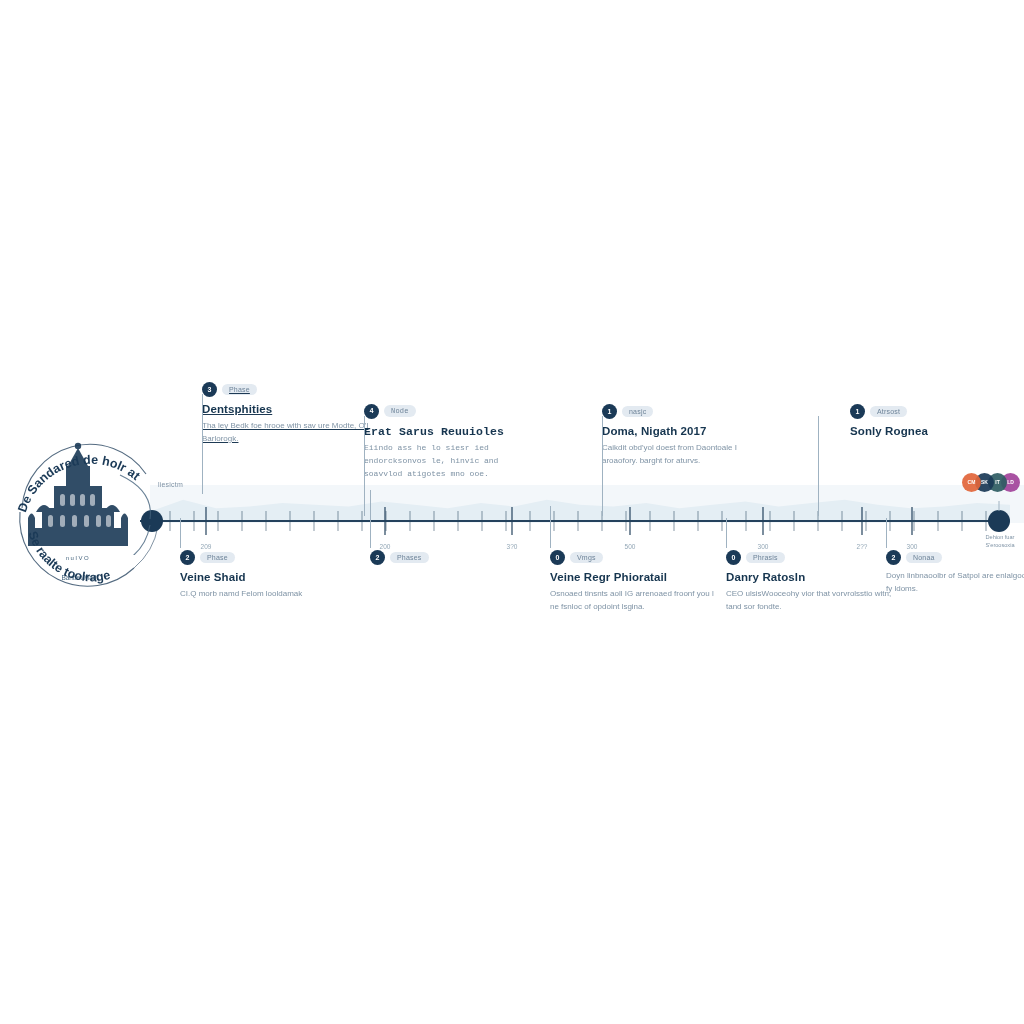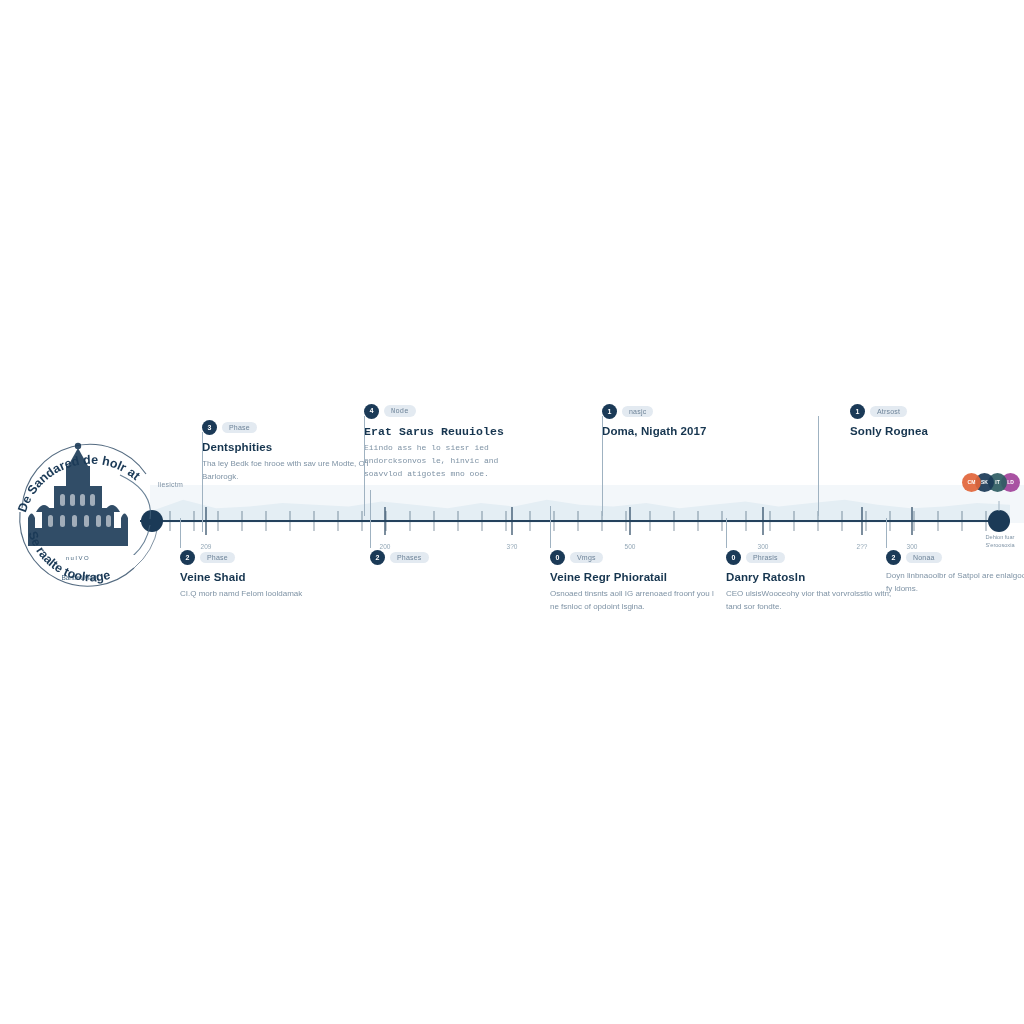--- a/index.html
+++ b/index.html
@@ -277,21 +277,21 @@
   <div id="end-label">Dehion fuar<br>S'eroosoxia</div>
 
   <div id="cluster">
       <div class="c" style="left: 0px; background: rgb(226, 102, 58); z-index: 10;">CM</div>
       <div class="c" style="left: 13px; background: rgb(27, 58, 87); z-index: 9;">SK</div>
       <div class="c" style="left: 26px; background: rgb(47, 93, 99); z-index: 8;">IT</div>
       <div class="c" style="left: 39px; background: rgb(162, 68, 155); z-index: 7;">LD</div>
     </div>
 
   <div id="events-top">
-      <div class="event top" style="left: 202px; top: 418px;">
+      <div class="event top" style="left: 202px; top: 380px; text-decoration: underline;">
         <div class="connector" style="height: 100px; top: 14px;"></div>
         <div class="badge-row">
           <div class="node-dot">3</div>
           <div class="node-pill">Phase</div>
         </div>
         <div class="event-title">Dentsphities</div>
         <div class="event-body">Tha ley Bedk foe hrooe with sav ure Modte, O'I Barlorogk.</div>
       </div>
       <div class="event top" style="left: 364px; top: 402px; font-family: Liberation Mono, monospace;">
         <div class="connector" style="height: 100px; top: 14px;"></div>
@@ -302,20 +302,21 @@
         <div class="event-title">Erat Sarus Reuuioles</div>
         <div class="event-body">Eiindo ass he lo siesr ied endorcksonvos le, hinvic and soavvlod atigotes mno ooe.</div>
       </div>
       <div class="event top" style="left: 602px; top: 402px;">
         <div class="connector" style="height: 100px; top: 14px;"></div>
         <div class="badge-row">
           <div class="node-dot">1</div>
           <div class="node-pill">nasjc</div>
         </div>
         <div class="event-title">Doma, Nigath 2017</div>
+        <div class="event-body">Caikdit obd'yol doest from Daontoale I aroaofory. barght for aturvs.</div>
       </div>
       <div class="event top" style="left: 818px; top: 402px; padding-left: 32px;">
         <div class="connector" style="height: 100px; top: 14px;"></div>
         <div class="badge-row">
           <div class="node-dot">1</div>
           <div class="node-pill">Atrsost</div>
         </div>
         <div class="event-title">Sonly Rognea</div>
       </div>
     </div>

